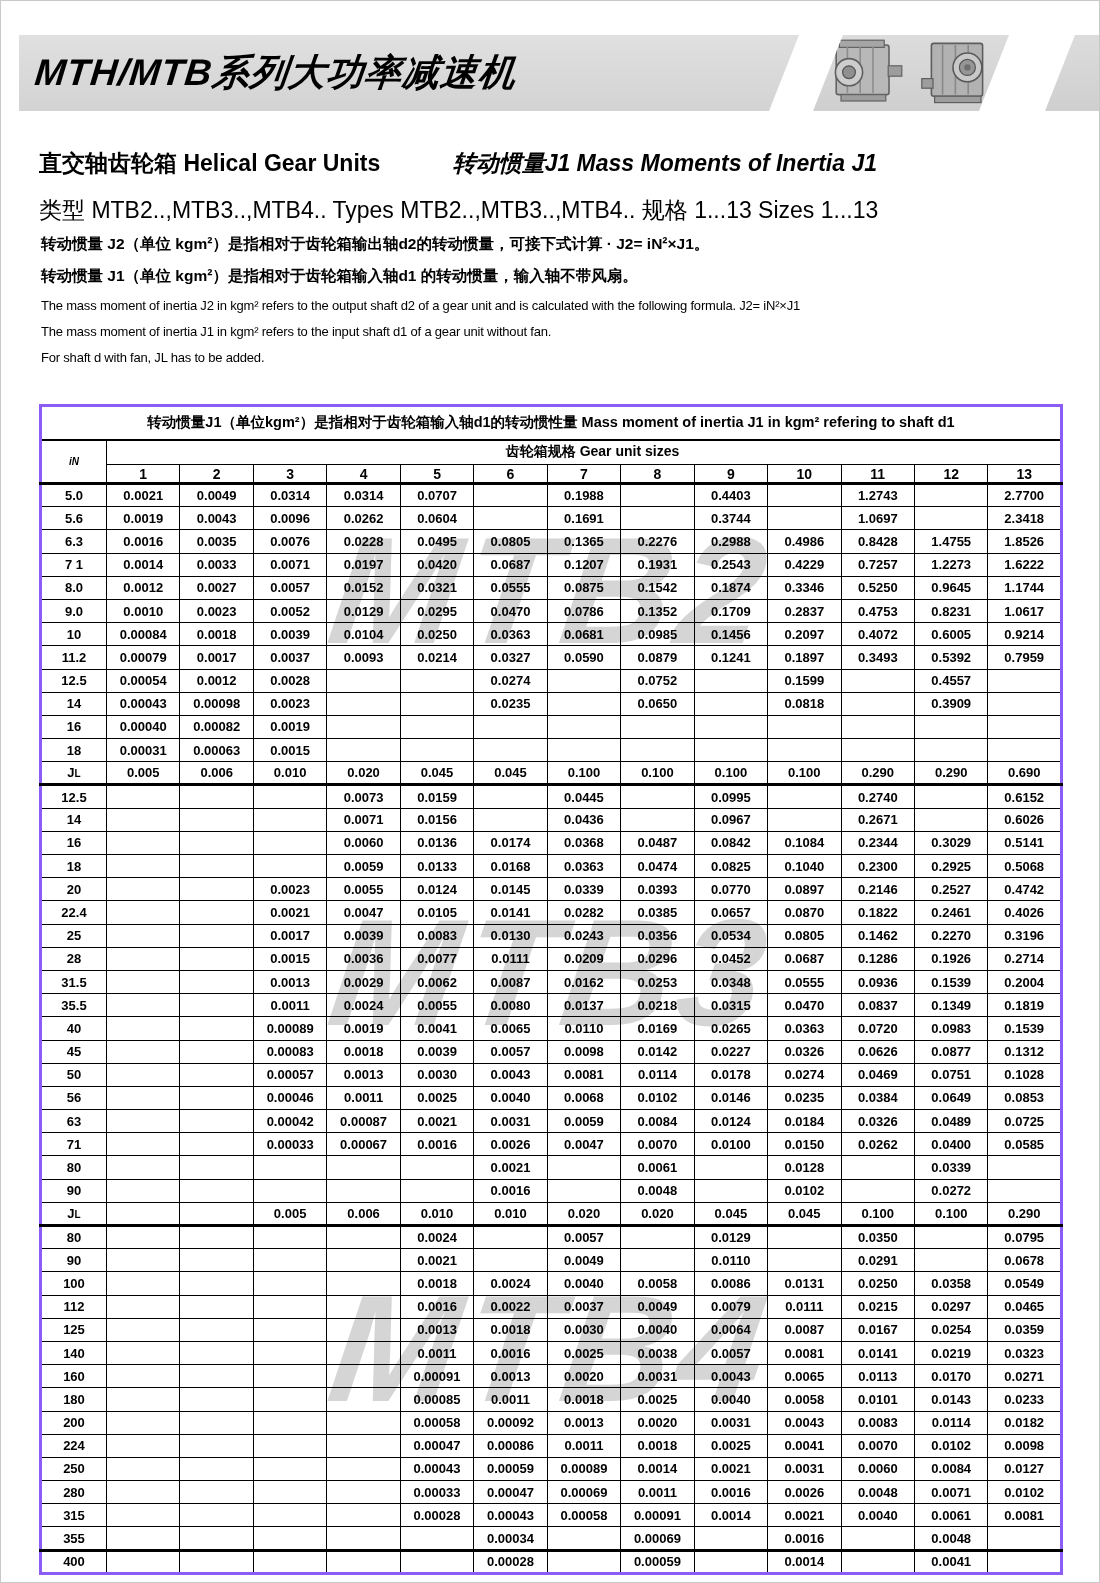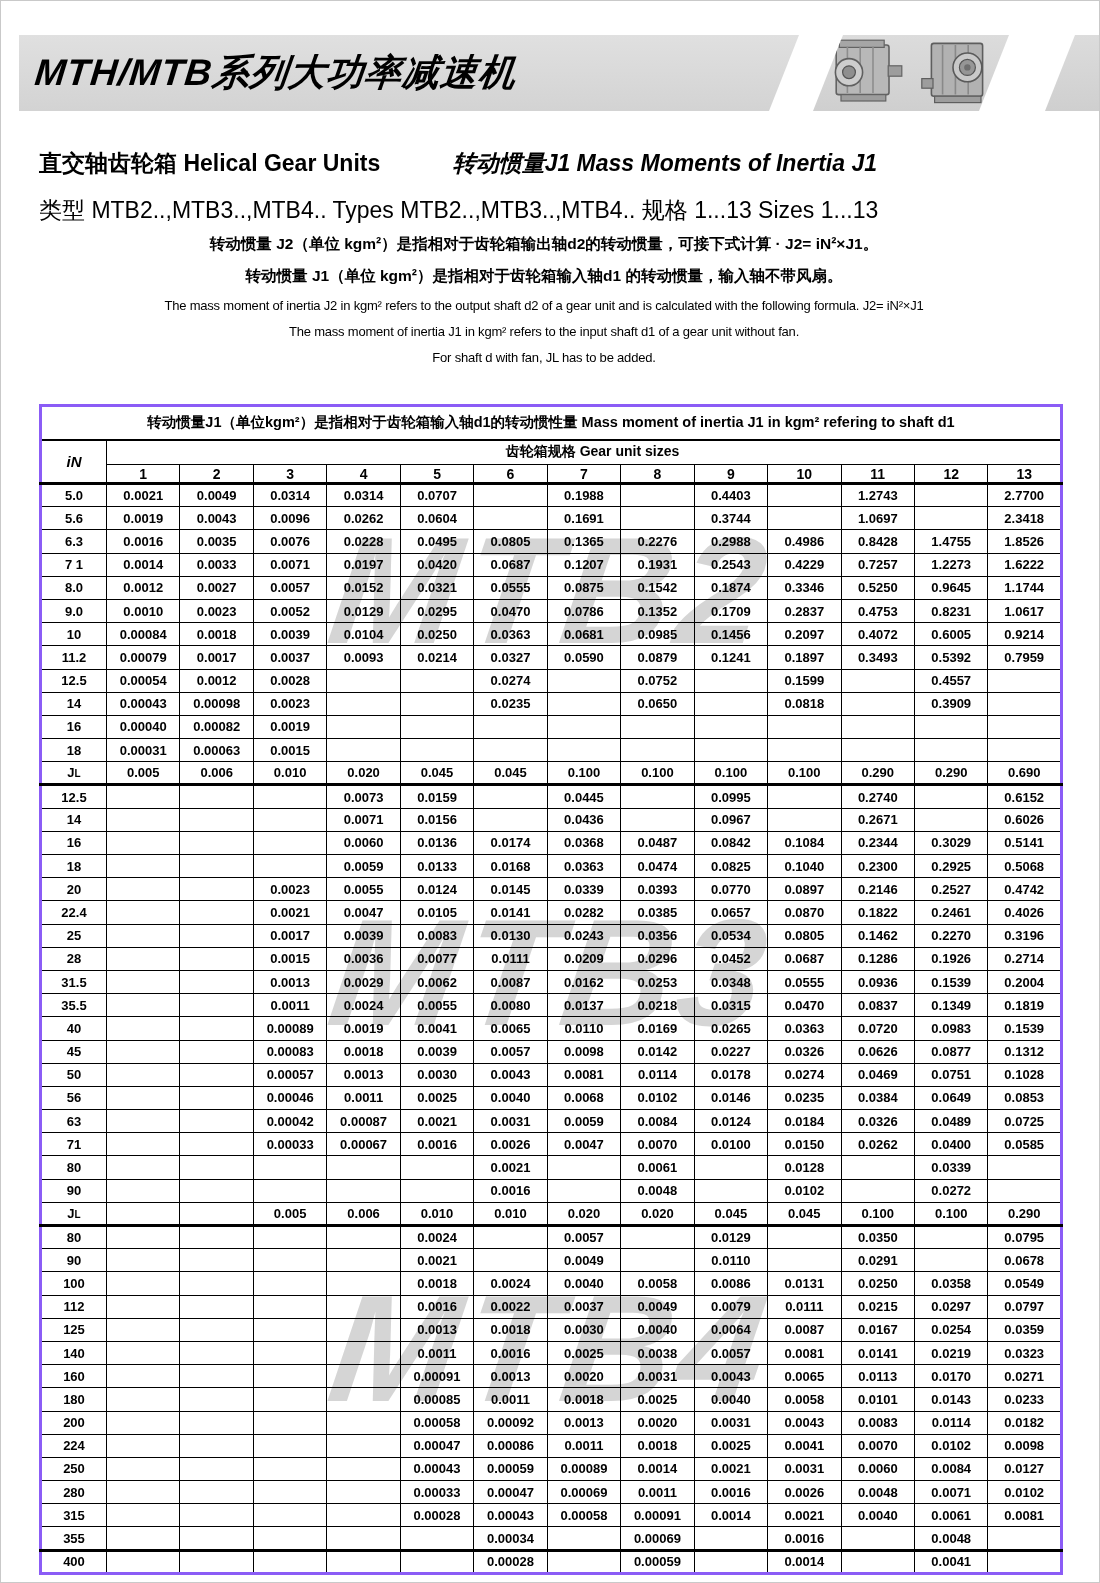--- a/index.html
+++ b/index.html
@@ -31,21 +31,21 @@
     background:linear-gradient(#dcdcdc,#cfcfcf);
     clip-path:polygon(30px 0, 100% 0, 100% 100%, 0 100%);
   }
   .gear-img { width:88px; height:72px; }
   
   .titles { position:absolute; left:38px; top:147px; width:1024px; }
   .title-line1 { font-size:23px; font-weight:bold; white-space:nowrap; }
   .title-line1 .t-right { margin-left:66px;font-style:italic; }
   .title-line2 { font-size:23px; font-weight:normal; margin-top:16px; white-space:nowrap; }
   
-  .notes { position:absolute; left:28px; top:233px; width:1030px;text-align:center; }
+  .notes { position:absolute; left:40px; top:233px; width:1030px; }
   .notes p.zh { font-size:15.5px; font-weight:bold; margin-bottom:11px; }
   .notes p.en { font-size:13px; font-weight:normal; margin-bottom:11px; letter-spacing:-0.2px; }
   
   .table-wrap { position:absolute; left:38px; top:403px; width:1024px; }
   .watermark {
     position:absolute; left:50%; z-index:1; pointer-events:none;
     font-size:152px; font-weight:bold; font-style:italic; letter-spacing:6px;
     color:#bcbcbc; opacity:0.62; transform:translateX(-50%) skewX(-8deg);
     white-space:nowrap; line-height:1;
   }
@@ -53,21 +53,21 @@
   table.inertia {
     position:relative; z-index:2; width:1024px; table-layout:fixed;
     border-collapse:collapse; background:transparent;
   }
   table.inertia col.c-in { width:66px; }
   table.inertia th, table.inertia td {
     border:1px solid #000; text-align:center; vertical-align:middle;
     font-weight:bold; overflow:hidden; white-space:nowrap;
   }
   tr.caption-row th { height:34px; font-size:14.5px; border-bottom:2px solid #000; background:#fff; }
-  th.in-head { font-size:15px; font-style:italic;margin-left:20px; }
+  th.in-head { font-size:10px; font-style:italic;margin-left:20px; }
   tr.sizes-row th.sizes-label { height:25px; font-size:14px;padding-left:18px; }
   tr.nums-row th { height:19px; font-size:14px; border-bottom:3px solid #000; }
   tr.nums-row { border-bottom:3px solid #000; }
   tbody tr { height:23.2px; }
   tbody td { font-size:13px; padding:0 1px; }
   tbody td.in-cell { font-size:13px; }
   tr.group-start td { border-top:3px solid #000; }
   td .sub { font-size:10px; }
   table.inertia { border:3px solid #8b5cf6; }
 </style>
@@ -735,21 +735,21 @@
             <td></td>
             <td></td>
             <td>0.0016</td>
             <td>0.0022</td>
             <td>0.0037</td>
             <td>0.0049</td>
             <td>0.0079</td>
             <td>0.0111</td>
             <td>0.0215</td>
             <td>0.0297</td>
-            <td>0.0797</td>
+            <td>0.0465</td>
           </tr>
           <tr>
             <td class="in-cell">125</td>
             <td></td>
             <td></td>
             <td></td>
             <td></td>
             <td>0.0013</td>
             <td>0.0018</td>
             <td>0.0030</td>

